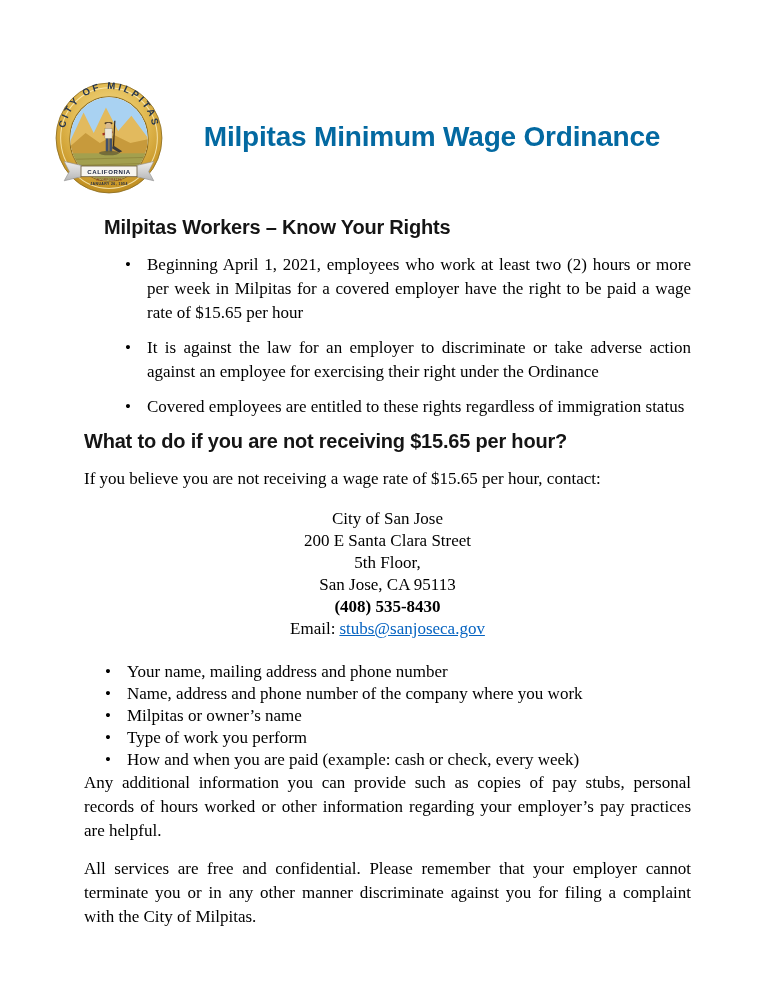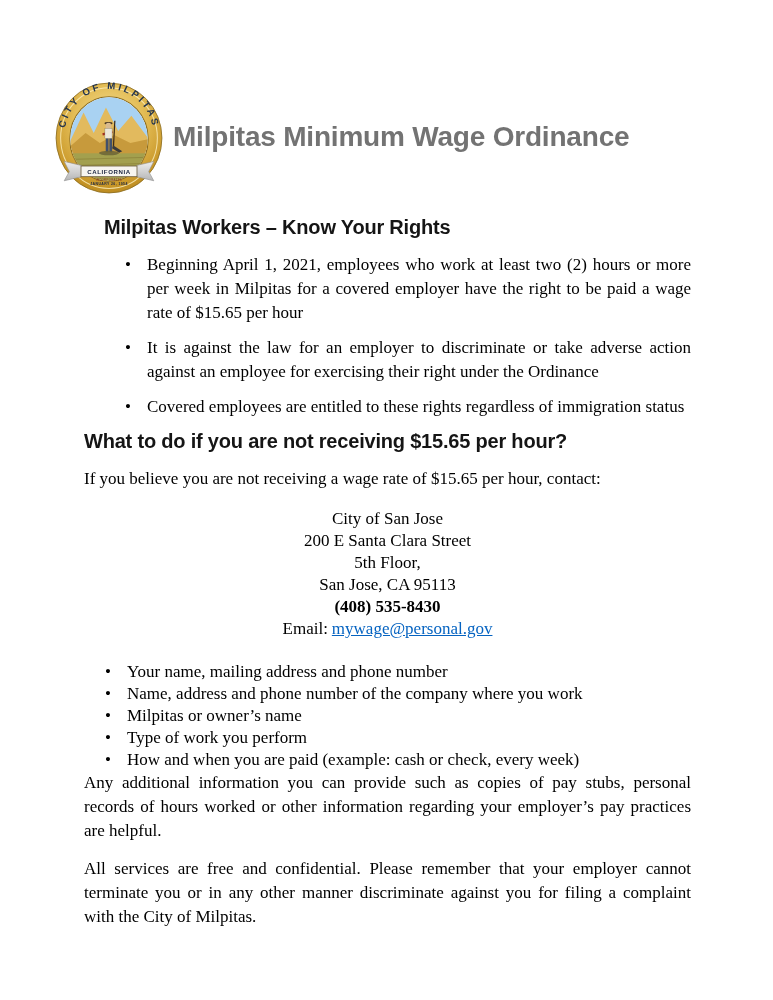--- a/index.html
+++ b/index.html
@@ -5,23 +5,23 @@
   * { box-sizing: border-box; }
   html, body { margin: 0; padding: 0; background: #ffffff; }
   .page {
     width: 773px; height: 1000px; background: #ffffff; color: #000;
     font-family: "Liberation Serif", serif; font-size: 17px;
     padding: 80px 82px 0 84px; position: relative; overflow: hidden;
   }
   .doc-header { display: flex; align-items: center; margin-left: -29px; }
   .seal-wrap { width: 108px; height: 114px; flex: 0 0 auto; }
   .doc-title {
-    flex: 1; margin: 0 0 0 10px;
+    flex: 1; text-align: center; margin: 0 0 0 10px;
     font-family: "Liberation Sans", sans-serif; font-weight: bold;
-    font-size: 28px; color: #737373; letter-spacing: -0.2px;
+    font-size: 28px; color: #0369a1; letter-spacing: -0.2px;
   }
   h2.sec-heading {
     font-family: "Liberation Sans", sans-serif; font-weight: bold;
     font-size: 20px; color: #151515; letter-spacing: -0.2px;
     margin: 0 0 14px 0;
   }
   .sec-know { margin-top: 22px; margin-left: 20px; }
   .sec-what { margin-top: 9px; }
   ul.bullets { list-style: none; margin: 0; padding: 0; }
   ul.bullets li { position: relative; padding-left: 43px; }
@@ -119,21 +119,21 @@
     <h2 class="sec-heading">What to do if you are not receiving $15.65 per hour?</h2>
     <p class="intro-line">If you believe you are not receiving a wage rate of $15.65 per hour, contact:</p>
 
     <div class="contact-block">
       <div class="contact-line">City of San Jose</div>
       <div class="contact-line">200 E Santa Clara Street</div>
       <div class="contact-line">5th Floor,</div>
       <div class="contact-line">San Jose, CA 95113</div>
       <div class="contact-line contact-phone">(408) 535-8430</div>
       <div class="contact-line email-line">
-        <span>Email:</span><a>mywage@personal.gov</a>
+        <span>Email:</span><a>stubs@sanjoseca.gov</a>
       </div>
     </div>
   </section>
 
   <section>
     <ul class="bullets tight list2">
       <li>Your name, mailing address and phone number</li>
       <li>Name, address and phone number of the company where you work</li>
       <li>Milpitas or owner’s name</li>
       <li>Type of work you perform</li>

